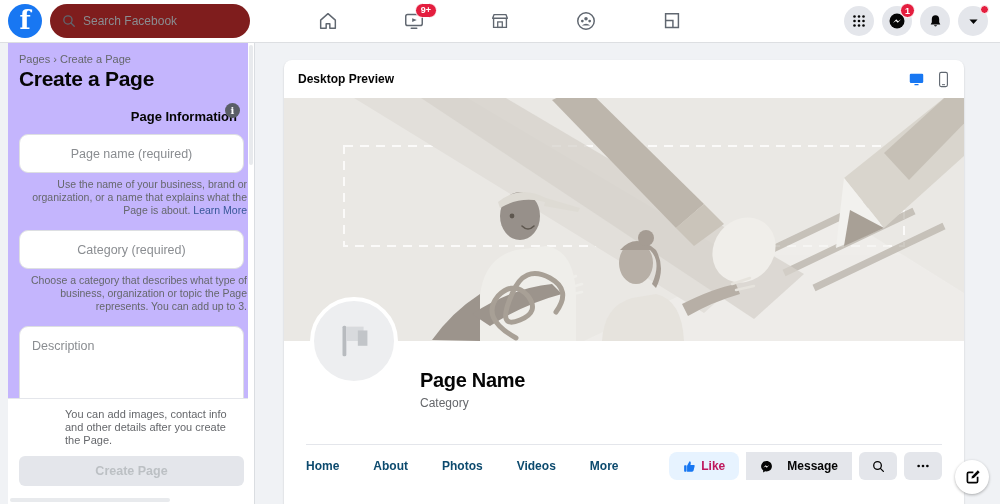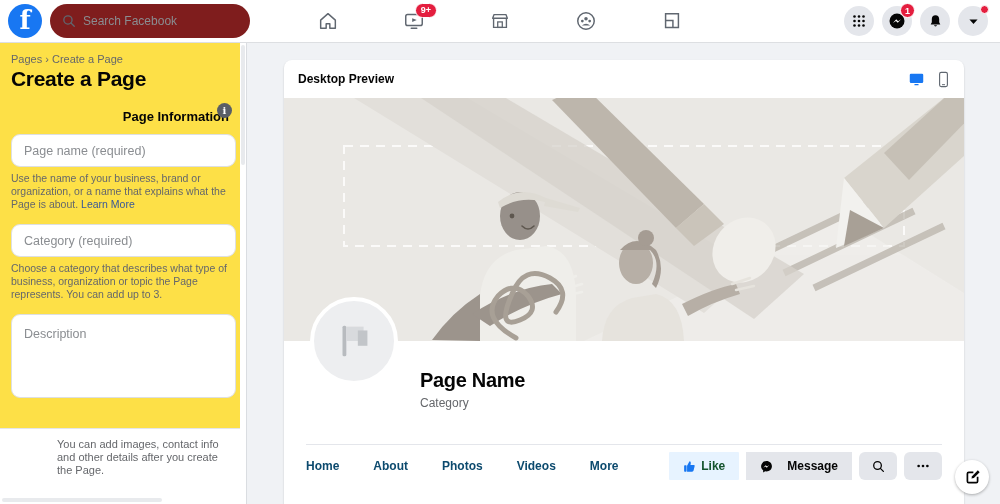--- a/index.html
+++ b/index.html
@@ -62,45 +62,45 @@
     border: 1.5px solid #fff;
   }
   .dot-sm {
     position: absolute; top: -1px; right: -1px;
     width: 9px; height: 9px; border-radius: 50%;
     background: #e41e3f; border: 1.5px solid #fff;
   }
 
   
   .sidebar {
-    position: absolute; top: 43px; left: 0; width: 247px; height: 461px;
-    background: #fde047; border-right: 1px solid #dadde1;
+    position: absolute; top: 43px; left: 8px; width: 247px; height: 461px;
+    background: #c4b5fd; border-right: 1px solid #dadde1;
     z-index: 20;
   }
   .sb-scroll { position: absolute; top: 0; left: 0; right: 6px; bottom: 8px; overflow: hidden; }
   .sb-pad { padding: 10px 11px 0 11px; }
   .breadcrumb { font-size: 11px; color: #65676b; margin-bottom: 2px; }
   .page-title { font-size: 21px; font-weight: bold; letter-spacing: -0.3px; margin-bottom: 18px; }
   .info-icon {
     position: absolute; top: 60px; right: 14px;
     width: 15px; height: 15px; border-radius: 50%;
     background: #5a5e66; color: #fff;
     font-size: 10px; font-weight: bold; font-family: "DejaVu Serif", serif;
     text-align: center; line-height: 15px;
   }
   .section-label { font-size: 13px; font-weight: bold; margin-bottom: 10px; text-align: right; }
   .field {
     width: 225px; border: 1px solid #dddfe2; border-radius: 9px;
     background: #fff; padding: 0 12px;
     display: flex; align-items: center;
     font-size: 12.5px; color: #8a8d91;
   }
-  .field.one { height: 33px; }
+  .field.one { height: 39px; justify-content: center; }
   .field.ta { height: 84px; align-items: flex-start; padding-top: 12px; }
-  .helper { font-size: 10.5px; color: #65676b; line-height: 13px; margin: 5px 0 13px 0; width: 228px; }
+  .helper { font-size: 10.5px; color: #65676b; line-height: 13px; margin: 5px 0 13px 0; width: 228px; text-align: right; }
   .helper a { color: #385898; text-decoration: none; }
 
   .sb-footer {
     position: absolute; left: 0; right: 6px; bottom: 8px;
     background: #fff; border-top: 1px solid #e4e6eb;
     padding: 9px 11px 10px 11px;
   }
   .footer-note { font-size: 11px; color: #65676b; line-height: 13px; margin-bottom: 9px; margin-left: 46px; }
   .create-btn {
     width: 225px; height: 30px; border-radius: 6px;
@@ -139,21 +139,21 @@
   }
   .ident-text { position: absolute; left: 136px; top: 28px; }
   .ident-name { font-size: 20px; font-weight: bold; letter-spacing: -0.3px; }
   .ident-cat { font-size: 12px; color: #65676b; margin-top: 4px; }
   .divider { position: absolute; left: 22px; right: 22px; bottom: 0; height: 1px; background: #e4e6eb; }
 
   .tabrow { position: relative; height: 42px; display: flex; align-items: center; padding: 0 22px; }
   .tab { font-size: 12px; font-weight: bold; color: #0c4a6e; margin-right: 34px; }
   .actions { margin-left: auto; display: flex; align-items: center; gap: 7px; }
   .btn-like {
-    background: #e7f3ff; color: #14532d; height: 28px; border-radius: 1px;
+    background: #e7f3ff; color: #be185d; height: 28px; border-radius: 8px;
     display: flex; align-items: center; gap: 5px; padding: 12px 14px;
     font-size: 12px; font-weight: bold;
   }
   .btn-msg {
     background: #e4e6eb; color: #050505; height: 28px; border-radius: 0;
     display: flex; align-items: center; gap: 14px; padding: 0 14px;
     font-size: 12px; font-weight: bold;
   }
   .btn-sq {
     background: #e4e6eb; height: 28px; width: 38px; border-radius: 6px;
@@ -288,20 +288,21 @@
         <div class="field ta">
           <span>Description</span>
         </div>
       </div>
     </div>
 
     <div class="info-icon">i</div>
 
     <div class="sb-footer">
       <div class="footer-note">You can add images, contact info and other details after you create the Page.</div>
+      <div class="create-btn">Create Page</div>
     </div>
 
     <div class="sb-vscroll">
       <div class="sb-vthumb"></div>
     </div>
     <div class="sb-hscroll">
       <div class="sb-hthumb"></div>
     </div>
   </div>
 

